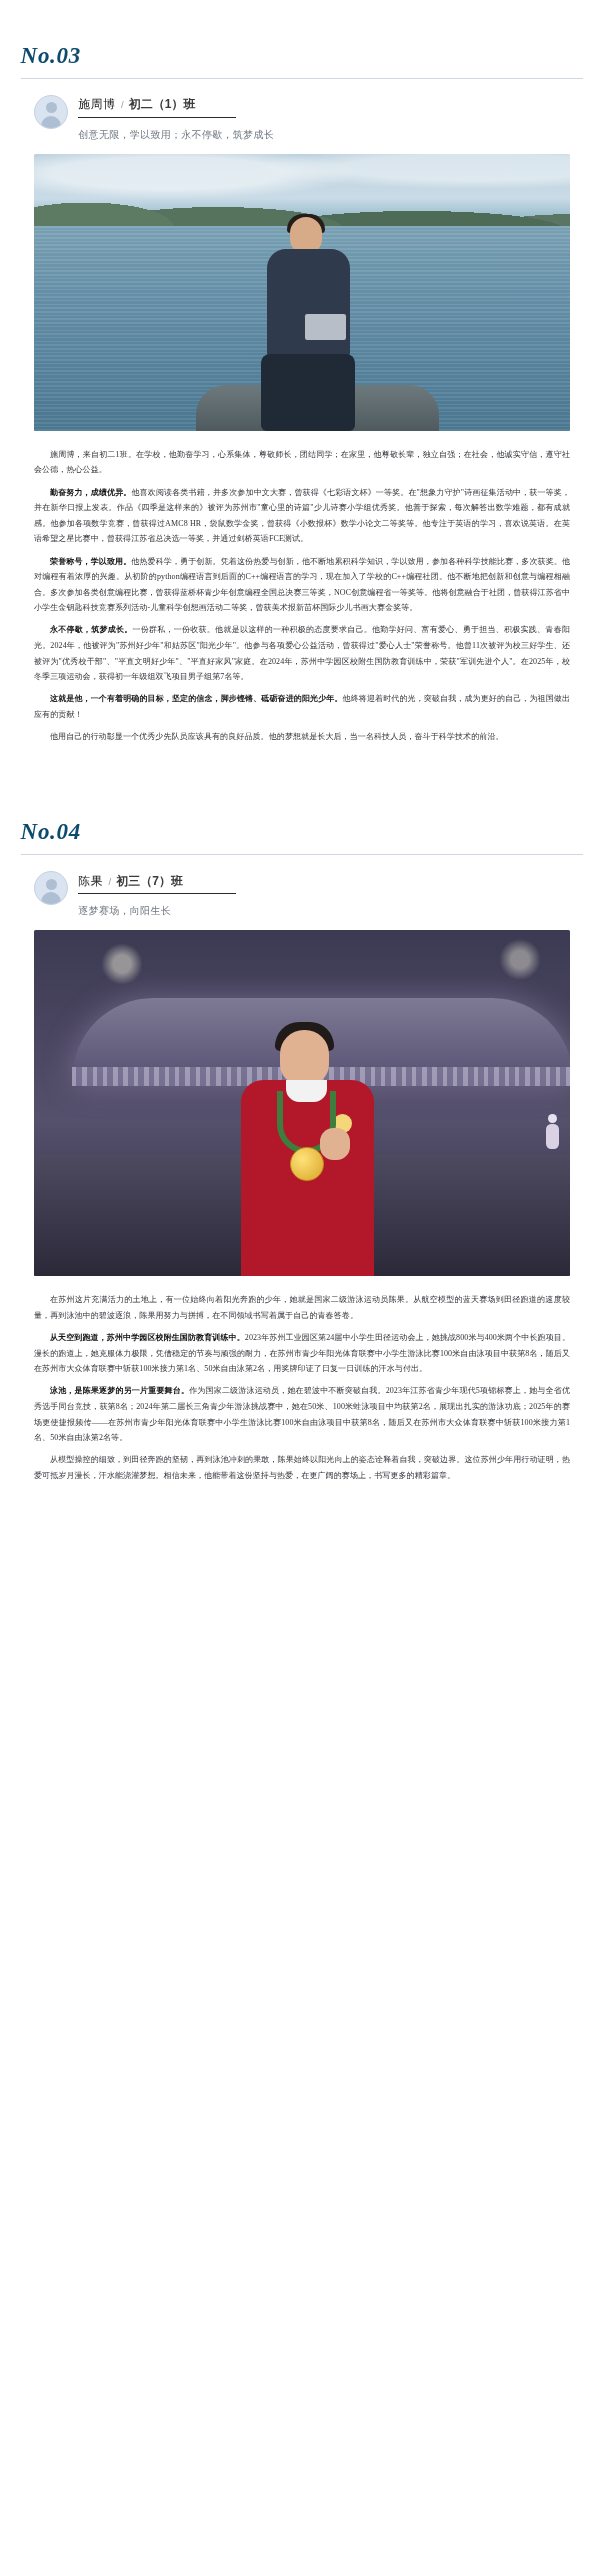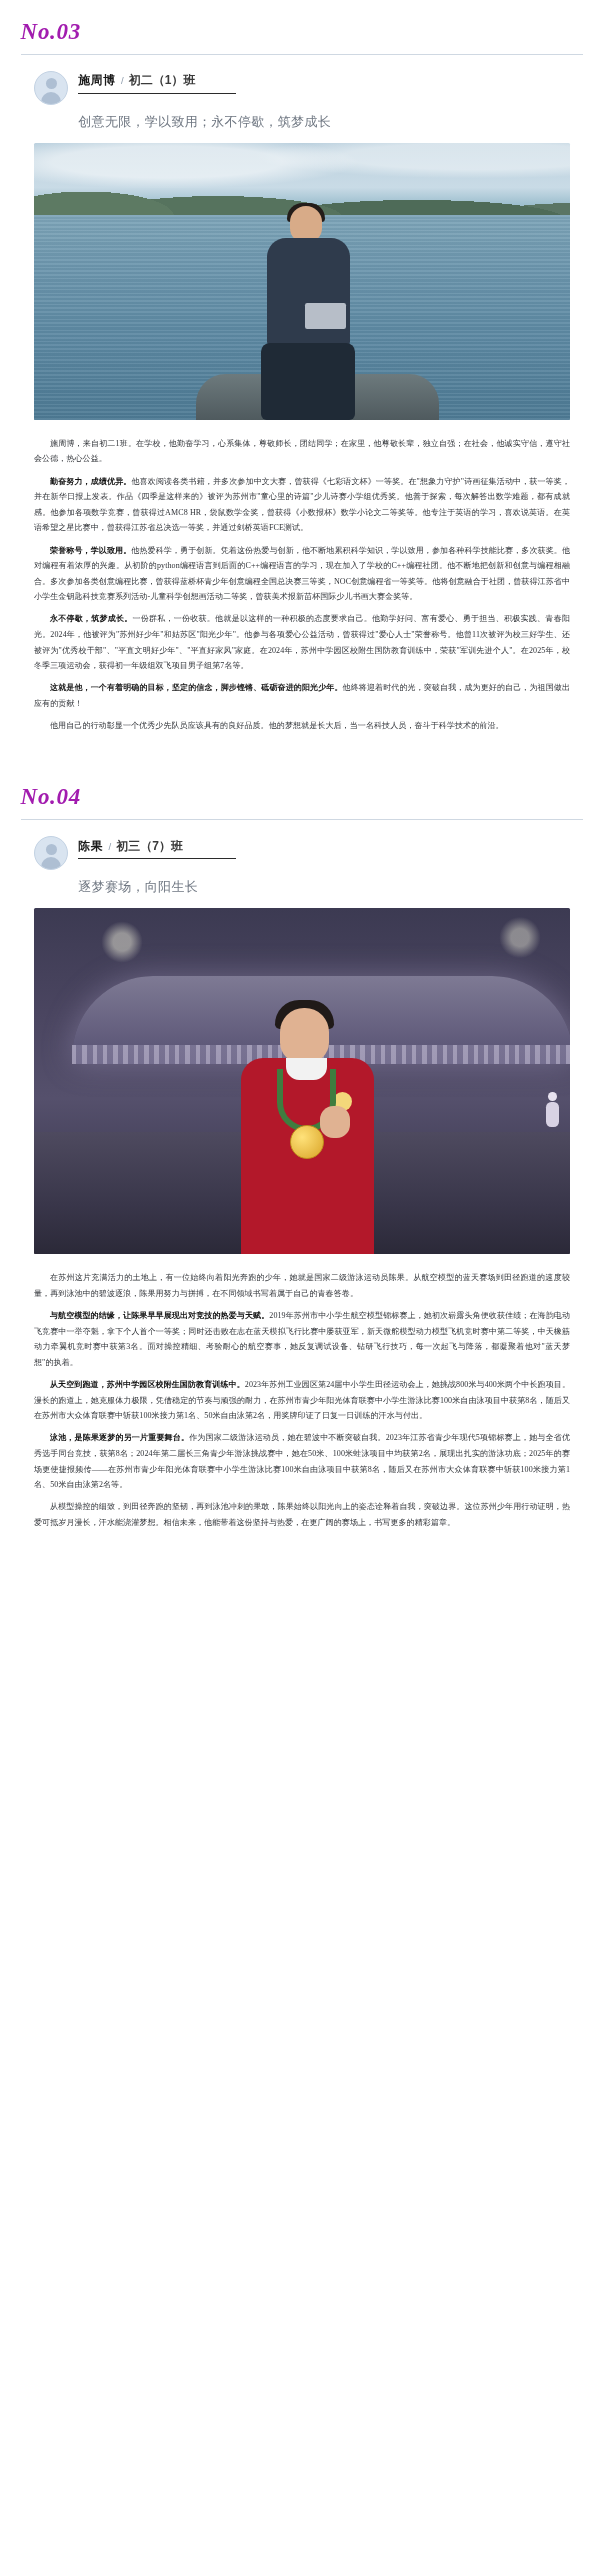--- a/index.html
+++ b/index.html
@@ -19,23 +19,24 @@
     box-sizing: border-box;
   }
   
   .section-head {
     padding: 19px 0 4.4px 20.6px;
   }
   .section-no {
     font-size: 23px;
     font-weight: bold;
     letter-spacing: 0.7px;
-    color: #a21caf;
+    color: #0c4a6e;
     font-family: "Liberation Serif", "DejaVu Serif", serif;
     font-style: italic;
+    margin-top: 24px;
   }
   .head-rule {
     margin: 4.4px 20.6px 0 20.6px;
     border-bottom: 0.7px solid #cfd8e2;
   }
   
   .namecard {
     display: flex;
     align-items: flex-start;
     margin: 16px 0 0 34px;
@@ -78,37 +79,37 @@
   }
   .name-row {
     display: flex;
     align-items: baseline;
     border-bottom: 0.7px solid #2b2b2b;
     padding-bottom: 3.7px;
     width: 158px;
   }
   .stu-name {
     font-size: 11.8px;
-    font-weight: bold;
+    font-weight: normal;
     color: #1a1a1a;
     letter-spacing: 0.7px;
   }
   .slash {
     margin: 0 5.2px;
     color: #8d9bab;
     font-size: 9.6px;
   }
   .stu-class {
     font-size: 12px;
     color: #3a3a3a;
     font-weight: bold;
   }
   .stu-motto {
-    margin-top: 19px;
-    font-size: 13px;
+    margin-top: 10px;
+    font-size: 10px;
     color: #6f7782;
     letter-spacing: 0.3px;
   }
   
   .photo {
     margin: 11.8px 34px 0 34px;
     height: 277px;
     position: relative;
     overflow: hidden;
     border-radius: 1.5px;
@@ -312,21 +313,20 @@
         <div class="f2-collar"></div>
         <div class="f2-emblem"></div>
         <div class="f2-ribbon"></div>
         <div class="f2-medal"></div>
         <div class="f2-hand"></div>
       </div>
     </div>
 
     <div class="body-text">
       <p>在苏州这片充满活力的土地上，有一位始终向着阳光奔跑的少年，她就是国家二级游泳运动员陈果。从航空模型的蓝天赛场到田径跑道的速度较量，再到泳池中的碧波逐浪，陈果用努力与拼搏，在不同领域书写着属于自己的青春答卷。</p>
-      <p><b>与航空模型的结缘，让陈果早早展现出对竞技的热爱与天赋。</b>2019年苏州市中小学生航空模型锦标赛上，她初次崭露头角便收获佳绩；在海韵电动飞竞赛中一举夺魁，拿下个人首个一等奖；同时还击败在志在蓝天模拟飞行比赛中屡获亚军，新天微舵模型动力模型飞机竞时赛中第二等奖，中天橡筋动力牵翼机竞时赛中获第3名。面对操控精细、考验耐心的航空赛事，她反复调试设备、钻研飞行技巧，每一次起飞与降落，都凝聚着他对"蓝天梦想"的执着。</p>
       <p><b>从天空到跑道，苏州中学园区校附生国防教育训练中。</b>2023年苏州工业园区第24届中小学生田径运动会上，她挑战800米与400米两个中长跑项目。漫长的跑道上，她克服体力极限，凭借稳定的节奏与顽强的耐力，在苏州市青少年阳光体育联赛中小学生游泳比赛100米自由泳项目中获第8名，随后又在苏州市大众体育联赛中斩获100米接力第1名、50米自由泳第2名，用奖牌印证了日复一日训练的汗水与付出。</p>
       <p><b>泳池，是陈果逐梦的另一片重要舞台。</b>作为国家二级游泳运动员，她在碧波中不断突破自我。2023年江苏省青少年现代5项锦标赛上，她与全省优秀选手同台竞技，获第8名；2024年第二届长三角青少年游泳挑战赛中，她在50米、100米蛙泳项目中均获第2名，展现出扎实的游泳功底；2025年的赛场更使捷报频传——在苏州市青少年阳光体育联赛中小学生游泳比赛100米自由泳项目中获第8名，随后又在苏州市大众体育联赛中斩获100米接力第1名、50米自由泳第2名等。</p>
       <p>从模型操控的细致，到田径奔跑的坚韧，再到泳池冲刺的果敢，陈果始终以阳光向上的姿态诠释着自我，突破边界。这位苏州少年用行动证明，热爱可抵岁月漫长，汗水能浇灌梦想。相信未来，他能带着这份坚持与热爱，在更广阔的赛场上，书写更多的精彩篇章。</p>
     </div>
   </div>
 
 </div>
 
 
 </body></html>

